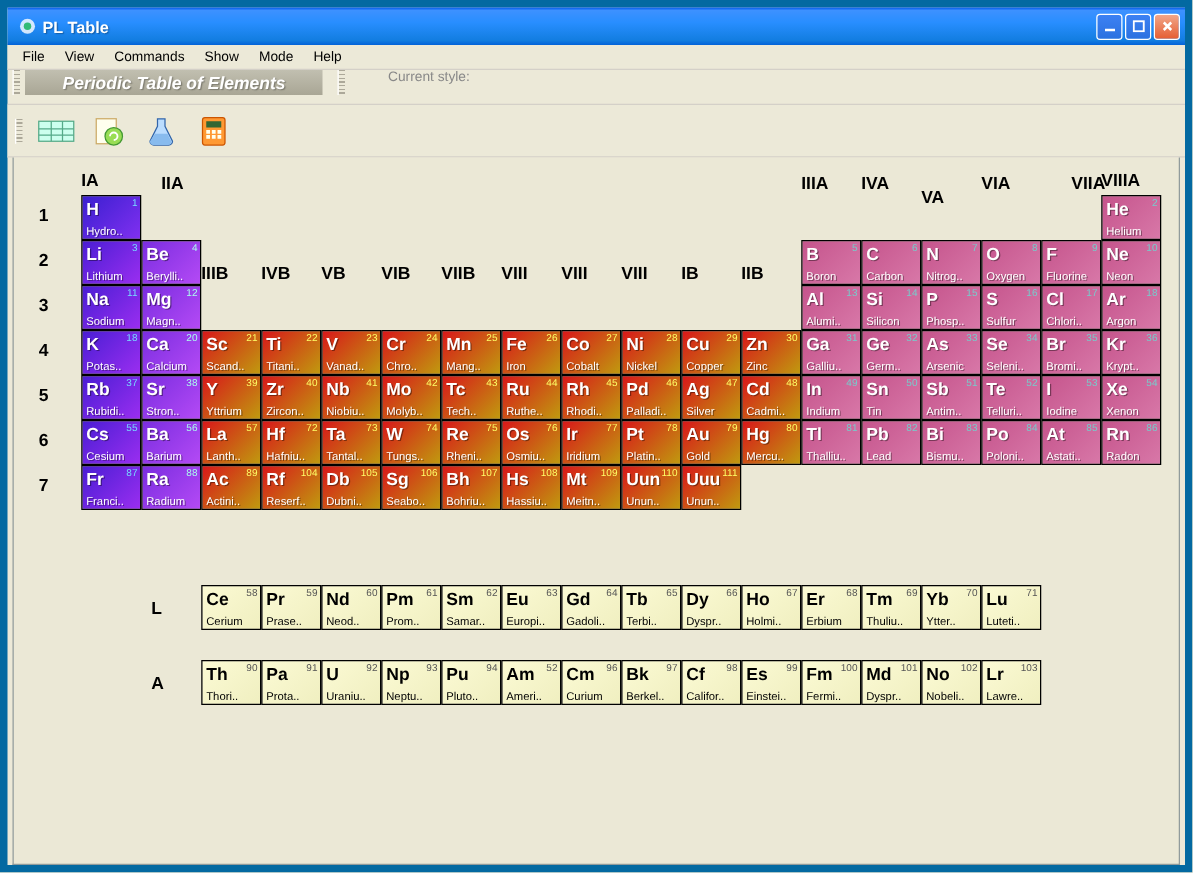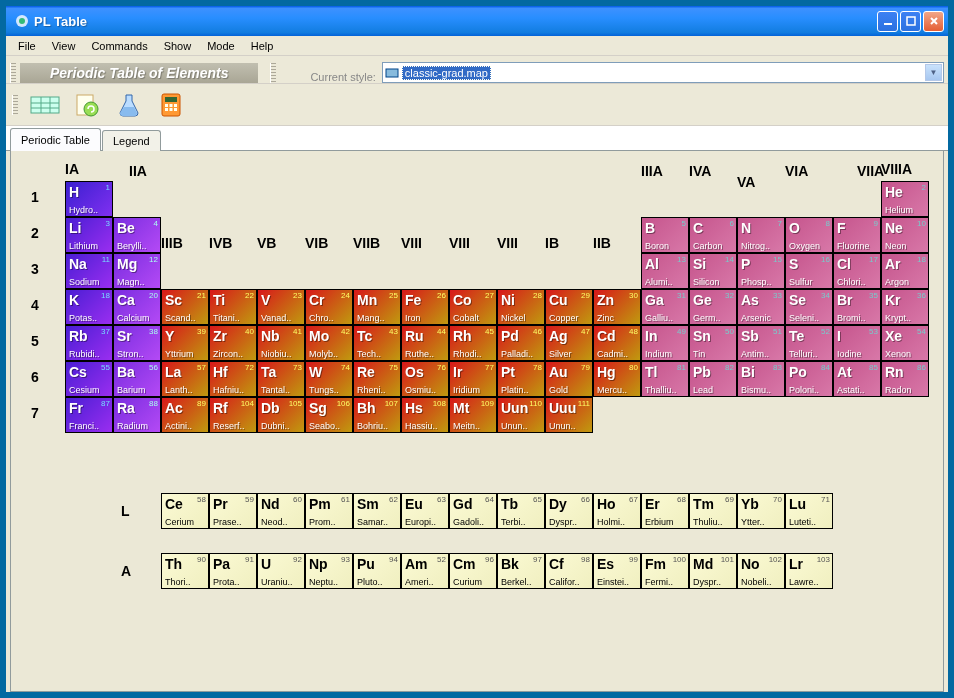--- a/index.html
+++ b/index.html
@@ -7,21 +7,21 @@
 .window{width:954px;height:698px;display:flex;flex-direction:column;border:6px solid #0369a1;background:#ece9d8}
 .titlebar{height:30px;background:linear-gradient(to bottom,#0058e6 0%,#3d91ff 8%,#288eff 40%,#127de0 88%,#0362d8 100%);display:flex;align-items:center;padding:0 4px;color:#fff}
 .titlebar .appicon{width:16px;height:16px;margin:0 4px;display:inline-flex;align-items:center;justify-content:center}
 .titlebar .title{font-weight:bold;font-size:13px;flex:1;text-shadow:1px 1px 1px rgba(0,0,0,.3)}
 .winbtns{display:flex;gap:2px}
 .winbtn{width:21px;height:21px;border:1px solid #fff;border-radius:3px;display:flex;align-items:center;justify-content:center;font-weight:bold;font-size:12px;color:#fff;font-family:Arial}
 .winbtn.min,.winbtn.max{background:linear-gradient(to bottom,#3c81f3,#2b71e0)}
 .winbtn.close{background:linear-gradient(to bottom,#f1a689,#e55e33)}
 .menubar{height:20px;background:#ece9d8;display:flex;align-items:center;padding:0 4px;border-bottom:1px solid #d4d0c8}
 .menubar span{padding:2px 8px;font-size:11px;cursor:default}
-.toolrow{height:28px;display:flex;align-items:flex-end;border-bottom:1px solid #d4d0c8;padding:0 4px}
+.toolrow{height:28px;display:flex;align-items:flex-start;border-bottom:1px solid #d4d0c8;padding:0 4px}
 .grip{width:6px;height:20px;margin-right:4px;background:repeating-linear-gradient(to bottom,#aca899 0 1px,transparent 1px 3px);border-left:1px solid #fff}
 .band{background:linear-gradient(to bottom,#c1bfb0,#a9a695);color:#fff;padding:2px 30px;font-size:14px;font-style:italic;font-weight:bold;text-shadow:1px 1px 1px rgba(0,0,0,.3)}
 .stylelabel{color:#888;font-size:11px;margin:0 6px 0 30px}
 .styledrop{flex:1;height:21px;border:1px solid #7f9db9;background:#fff;display:flex;align-items:center;padding:0 2px;position:relative}
 .styledrop .sel{background:#316ac5;color:#fff;padding:0 2px;font-size:11px;border:1px dotted #ffe}
 .styledrop .ddarrow{position:absolute;right:1px;top:1px;bottom:1px;width:17px;background:linear-gradient(to bottom,#c9e2fc,#a7c7f0);border:1px solid #b4c8e8;display:flex;align-items:center;justify-content:center;color:#4d6185;font-size:8px}
 .bigtoolbar{height:42px;background:#ece9d8;display:flex;align-items:center;padding:2px 6px;gap:4px;border-bottom:1px solid #d4d0c8}
 .tbtn{width:38px;height:36px;display:flex;align-items:center;justify-content:center}
 .tabsrow{height:25px;background:#fff;display:flex;align-items:flex-end;padding:0 4px;border-bottom:1px solid #919b9c}
 .tab{padding:4px 10px;font-size:11px;border:1px solid #919b9c;border-bottom:none;background:#f2f1e8;border-radius:3px 3px 0 0;position:relative;top:1px;margin-right:1px}
@@ -100,29 +100,20 @@
       <span>Show</span>
       <span>Mode</span>
       <span>Help</span>
     </div>
 
  <div class="toolrow">
   <div class="grip"></div>
   <div class="band">Periodic Table of Elements</div>
   <div class="grip" style="margin-left:12px"></div>
   <span class="stylelabel">Current style:</span>
-  <div class="styledrop">
-   <span style="margin-right:3px">
-          <svg width="14" height="14">
-            <rect x="1" y="3" width="12" height="8" fill="#8bd" stroke="#048"></rect>
-          </svg>
-        </span>
-   <span class="sel">classic-grad.map</span>
-   <span class="ddarrow">▼</span>
-  </div>
  </div>
 
  <div class="bigtoolbar">
   <div class="grip"></div>
   <div class="tbtn">
         <svg width="32" height="28">
           <rect x="2" y="6" width="28" height="16" fill="#cfe" stroke="#5a8"></rect>
           <line x1="2" y1="12" x2="30" y2="12" stroke="#5a8"></line>
           <line x1="2" y1="17" x2="30" y2="17" stroke="#5a8"></line>
           <line x1="12" y1="6" x2="12" y2="22" stroke="#5a8"></line>
@@ -149,24 +140,20 @@
           <rect x="10" y="13" width="3" height="3" fill="#ffe"></rect>
           <rect x="14.5" y="13" width="3" height="3" fill="#ffe"></rect>
           <rect x="19" y="13" width="3" height="3" fill="#ffe"></rect>
           <rect x="10" y="17" width="3" height="3" fill="#ffe"></rect>
           <rect x="14.5" y="17" width="3" height="3" fill="#ffe"></rect>
           <rect x="19" y="17" width="3" height="3" fill="#ffe"></rect>
         </svg>
       </div>
  </div>
 
- <div class="tabsrow" id="tabsrow">
-      <div class="tab active">Periodic Table</div>
-      <div class="tab">Legend</div>
-    </div>
 
  <div class="canvas">
   <div class="pt" id="pt">
         <div class="glabel" style="left: 40px; top: 0px;">IA</div>
         <div class="glabel" style="left: 104px; top: 2px;">IIA</div>
         <div class="glabel" style="left: 136px; top: 74px;">IIIB</div>
         <div class="glabel" style="left: 184px; top: 74px;">IVB</div>
         <div class="glabel" style="left: 232px; top: 74px;">VB</div>
         <div class="glabel" style="left: 280px; top: 74px;">VIB</div>
         <div class="glabel" style="left: 328px; top: 74px;">VIIB</div>

